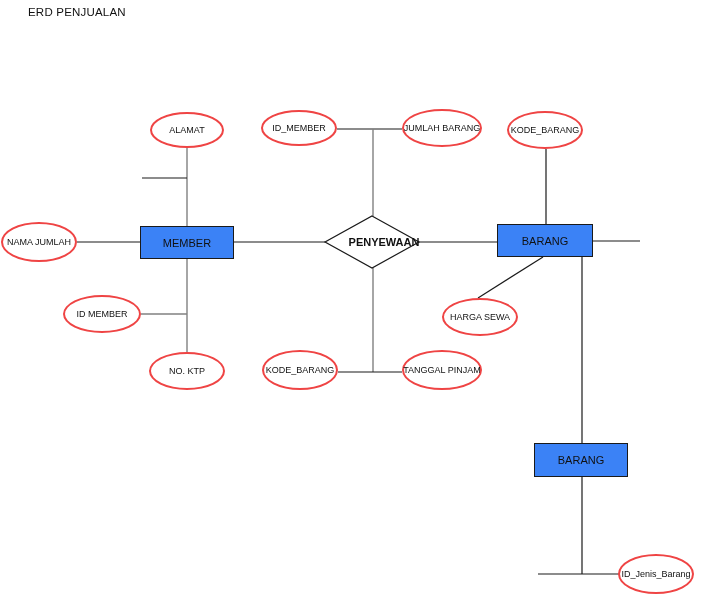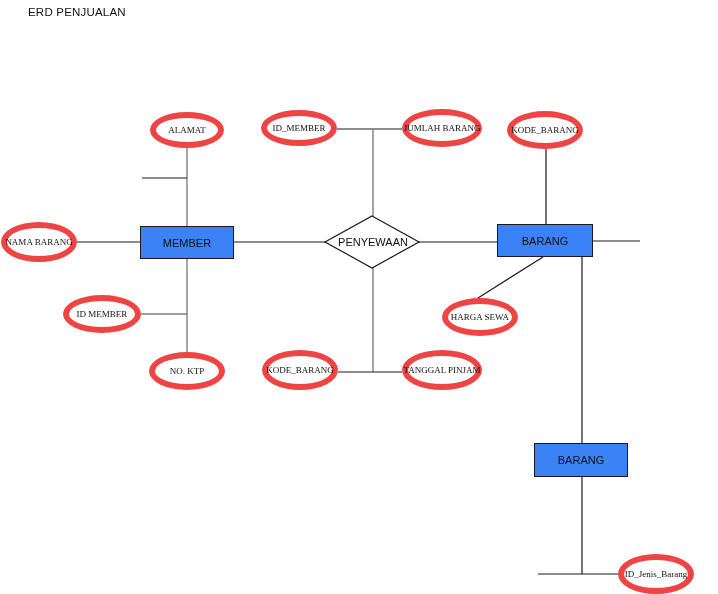--- a/index.html
+++ b/index.html
@@ -27,36 +27,36 @@
     background:#3b82f6;
     border:1px solid #1a1a1a;
     display:flex;align-items:center;justify-content:center;
     font-size:11px;
     white-space:nowrap;
     box-sizing:border-box;
   }
   .ellipse{
     position:absolute;
     background:#fff;
-    border:6px solid #ef4444;
+    border:2px solid #ef4444;
     border-radius:50%;
     display:flex;align-items:center;justify-content:center;
     font-size:9px;
     white-space:nowrap;
     box-sizing:border-box;
-    font-family:Liberation Serif, serif;
   }
   .diamond-wrap{
     position:absolute;left:320px;top:211px;width:104px;height:62px;
   }
   .diamond-label{
-    position:absolute;left:1px;top:0;width:104px;height:62px;
+    position:absolute;left:12px;top:0;width:104px;height:62px;
     display:flex;align-items:center;justify-content:center;
     font-size:11px;
     white-space:nowrap;
+    font-weight:bold;
   }
 </style>
 </head>
 <body>
 
 <div class="stage">
 
   <div class="page-title" style="left:28px;top:6px;">ERD PENJUALAN</div>
 
   <svg class="lines" width="718" height="594" viewBox="0 0 718 594">
@@ -84,21 +84,21 @@
       <polygon points="52,5 99,31 52,57 5,31" fill="#ffffff" stroke="#1a1a1a" stroke-width="1.2"></polygon>
     </svg>
     <div class="diamond-label">PENYEWAAN</div>
   </div>
 
   <div class="entity" style="left:140px;top:226px;width:94px;height:33px;">MEMBER</div>
   <div class="entity" style="left:497px;top:224px;width:96px;height:33px;">BARANG</div>
   <div class="entity" style="left:534px;top:443px;width:94px;height:34px;">BARANG</div>
 
   <div class="ellipse" style="left:150px;top:112px;width:74px;height:36px;">ALAMAT</div>
-  <div class="ellipse" style="left:1px;top:222px;width:76px;height:40px;">NAMA BARANG</div>
+  <div class="ellipse" style="left:1px;top:222px;width:76px;height:40px;">NAMA JUMLAH</div>
   <div class="ellipse" style="left:63px;top:295px;width:78px;height:38px;">ID MEMBER</div>
   <div class="ellipse" style="left:261px;top:110px;width:76px;height:36px;">ID_MEMBER</div>
   <div class="ellipse" style="left:149px;top:352px;width:76px;height:38px;">NO. KTP</div>
   <div class="ellipse" style="left:402px;top:109px;width:80px;height:38px;">JUMLAH BARANG</div>
   <div class="ellipse" style="left:507px;top:111px;width:76px;height:38px;">KODE_BARANG</div>
   <div class="ellipse" style="left:442px;top:298px;width:76px;height:38px;">HARGA SEWA</div>
   <div class="ellipse" style="left:262px;top:350px;width:76px;height:40px;">KODE_BARANG</div>
   <div class="ellipse" style="left:402px;top:350px;width:80px;height:40px;">TANGGAL PINJAM</div>
   <div class="ellipse" style="left:618px;top:554px;width:76px;height:40px;">ID_Jenis_Barang</div>
 

